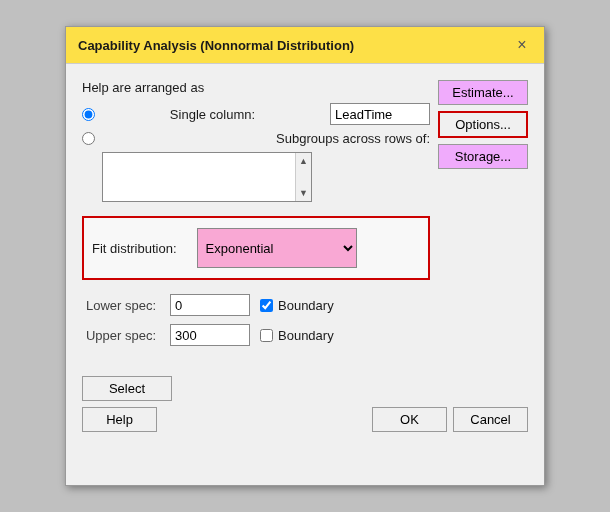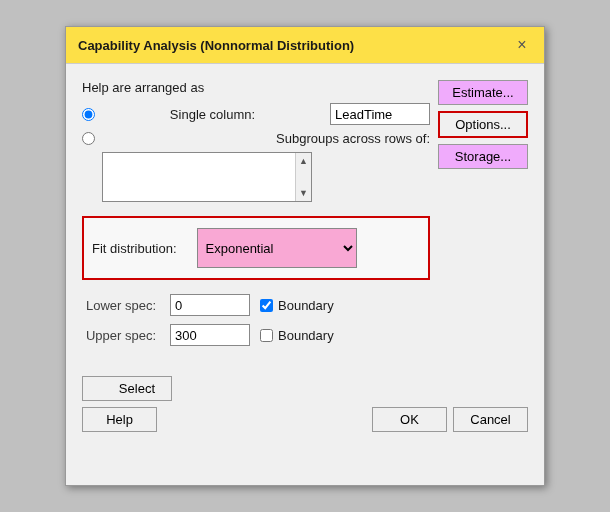--- a/index.html
+++ b/index.html
@@ -232,21 +232,20 @@
       background: #f0f0f0;
       padding: 4px 16px;
       cursor: pointer;
       font-size: 13px;
       min-width: 75px;
       text-align: center;
     }
 
     .btn-select {
       min-width: 90px;
-      text-align: right;
     }
 
     .side-btn {
       border: 1px solid #999;
       background: #f0abfc;
       padding: 4px 10px;
       cursor: pointer;
       font-size: 13px;
       min-width: 80px;
       text-align: center;

